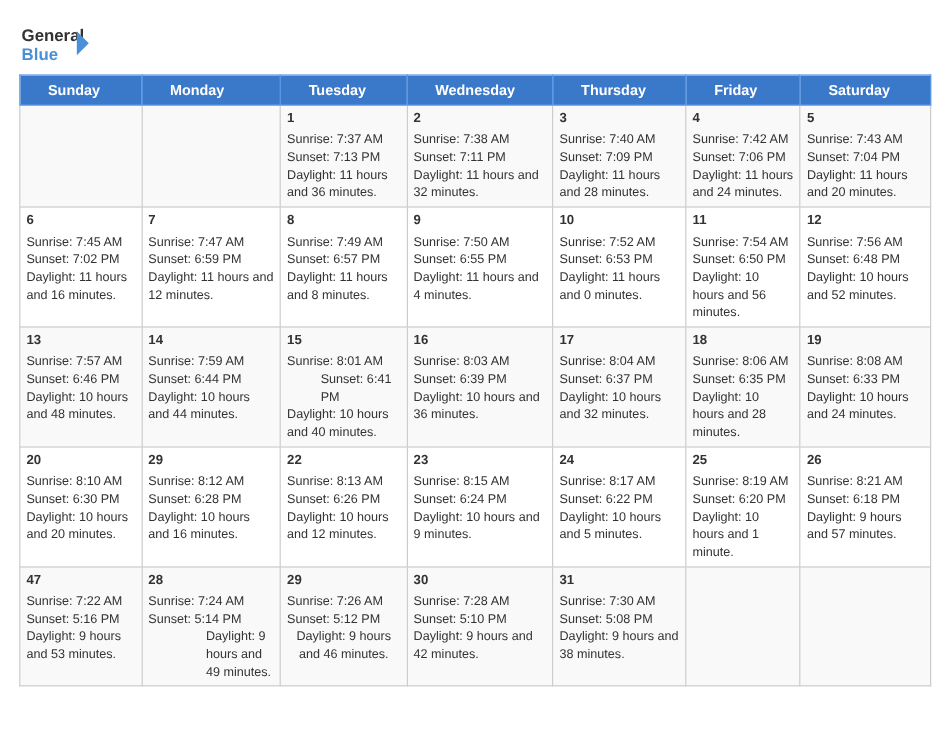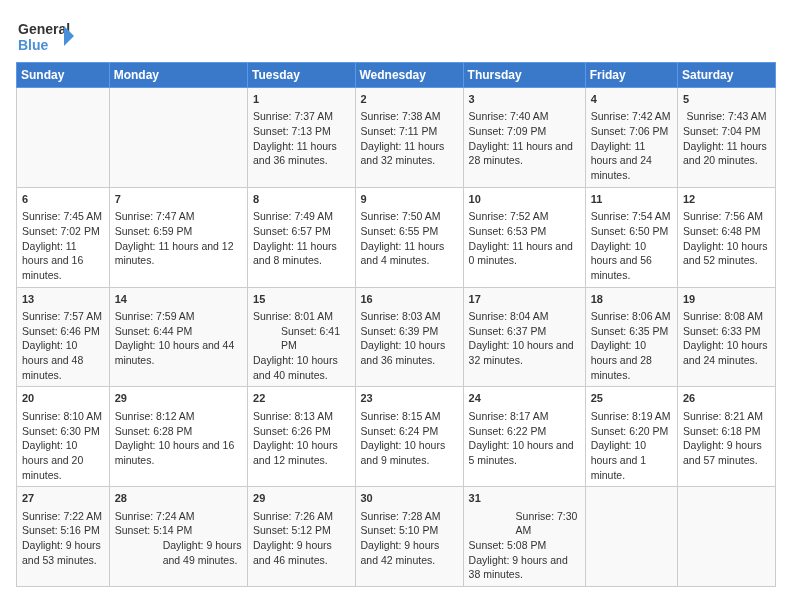--- a/index.html
+++ b/index.html
@@ -35,21 +35,21 @@
       margin-top: 2px;
     }
     table {
       width: 100%;
       border-collapse: collapse;
       font-size: 11px;
     }
     thead tr th {
       background-color: #3a78c9;
       color: #fff;
-      padding: 5px 4px;
+      padding: 5px 23px;
       text-align: left;
       font-size: 12px;
       font-weight: bold;
       border: 1px solid #5a98e9;
     }
     tbody tr td {
       border: 1px solid #ccc;
       vertical-align: top;
       padding: 4px 5px;
       min-height: 70px;
@@ -126,21 +126,21 @@
           <span style="display: block;">Daylight: 11 hours and 28 minutes.</span>
         </td>
         <td>
           <span class="day-number">4</span>
           <span style="display: block;">Sunrise: 7:42 AM</span>
           <span style="display: block;">Sunset: 7:06 PM</span>
           <span style="display: block;">Daylight: 11 hours and 24 minutes.</span>
         </td>
         <td>
           <span class="day-number">5</span>
-          <span style="display: block; text-align: center;">Sunrise: 7:43 AM</span>
+          <span style="display: block;">Sunrise: 7:43 AM</span>
           <span style="display: block;">Sunset: 7:04 PM</span>
           <span style="display: block;">Daylight: 11 hours and 20 minutes.</span>
         </td>
       </tr>
       <tr>
         <td>
           <span class="day-number">6</span>
           <span style="display: block;">Sunrise: 7:45 AM</span>
           <span style="display: block;">Sunset: 7:02 PM</span>
           <span style="display: block;">Daylight: 11 hours and 16 minutes.</span>
@@ -265,46 +265,46 @@
         </td>
         <td>
           <span class="day-number">26</span>
           <span style="display: block;">Sunrise: 8:21 AM</span>
           <span style="display: block;">Sunset: 6:18 PM</span>
           <span style="display: block;">Daylight: 9 hours and 57 minutes.</span>
         </td>
       </tr>
       <tr>
         <td>
-          <span class="day-number">27</span>
+          <span class="day-number">47</span>
           <span style="display: block;">Sunrise: 7:22 AM</span>
           <span style="display: block;">Sunset: 5:16 PM</span>
           <span style="display: block;">Daylight: 9 hours and 53 minutes.</span>
         </td>
         <td>
           <span class="day-number">28</span>
           <span style="display: block;">Sunrise: 7:24 AM</span>
           <span style="display: block;">Sunset: 5:14 PM</span>
           <span style="display: block; margin-left: 48px;">Daylight: 9 hours and 49 minutes.</span>
         </td>
         <td>
           <span class="day-number">29</span>
           <span style="display: block;">Sunrise: 7:26 AM</span>
           <span style="display: block;">Sunset: 5:12 PM</span>
-          <span style="display: block;">Daylight: 9 hours and 46 minutes.</span>
+          <span style="display: block; text-align: center;">Daylight: 9 hours and 46 minutes.</span>
         </td>
         <td>
           <span class="day-number">30</span>
           <span style="display: block;">Sunrise: 7:28 AM</span>
           <span style="display: block;">Sunset: 5:10 PM</span>
           <span style="display: block;">Daylight: 9 hours and 42 minutes.</span>
         </td>
         <td>
           <span class="day-number">31</span>
-          <span style="display: block; margin-left: 47px;">Sunrise: 7:30 AM</span>
+          <span style="display: block;">Sunrise: 7:30 AM</span>
           <span style="display: block;">Sunset: 5:08 PM</span>
           <span style="display: block;">Daylight: 9 hours and 38 minutes.</span>
         </td>
         <td class="empty-cell"></td>
         <td class="empty-cell"></td>
       </tr>
     </tbody>
 </table>
 
 </body></html>

